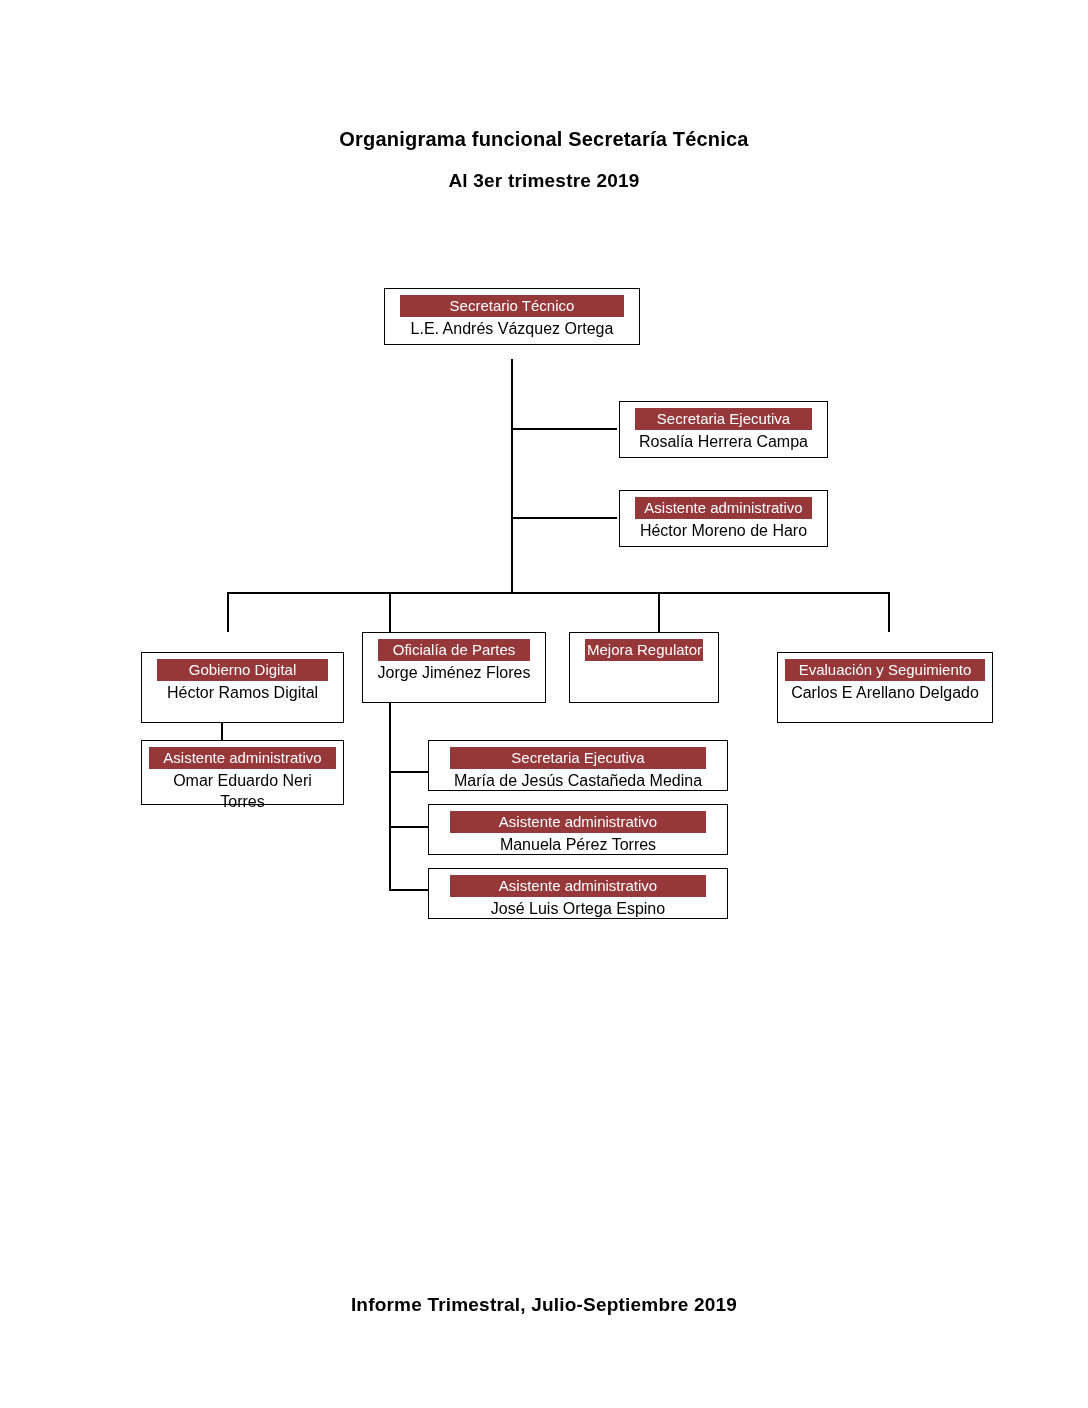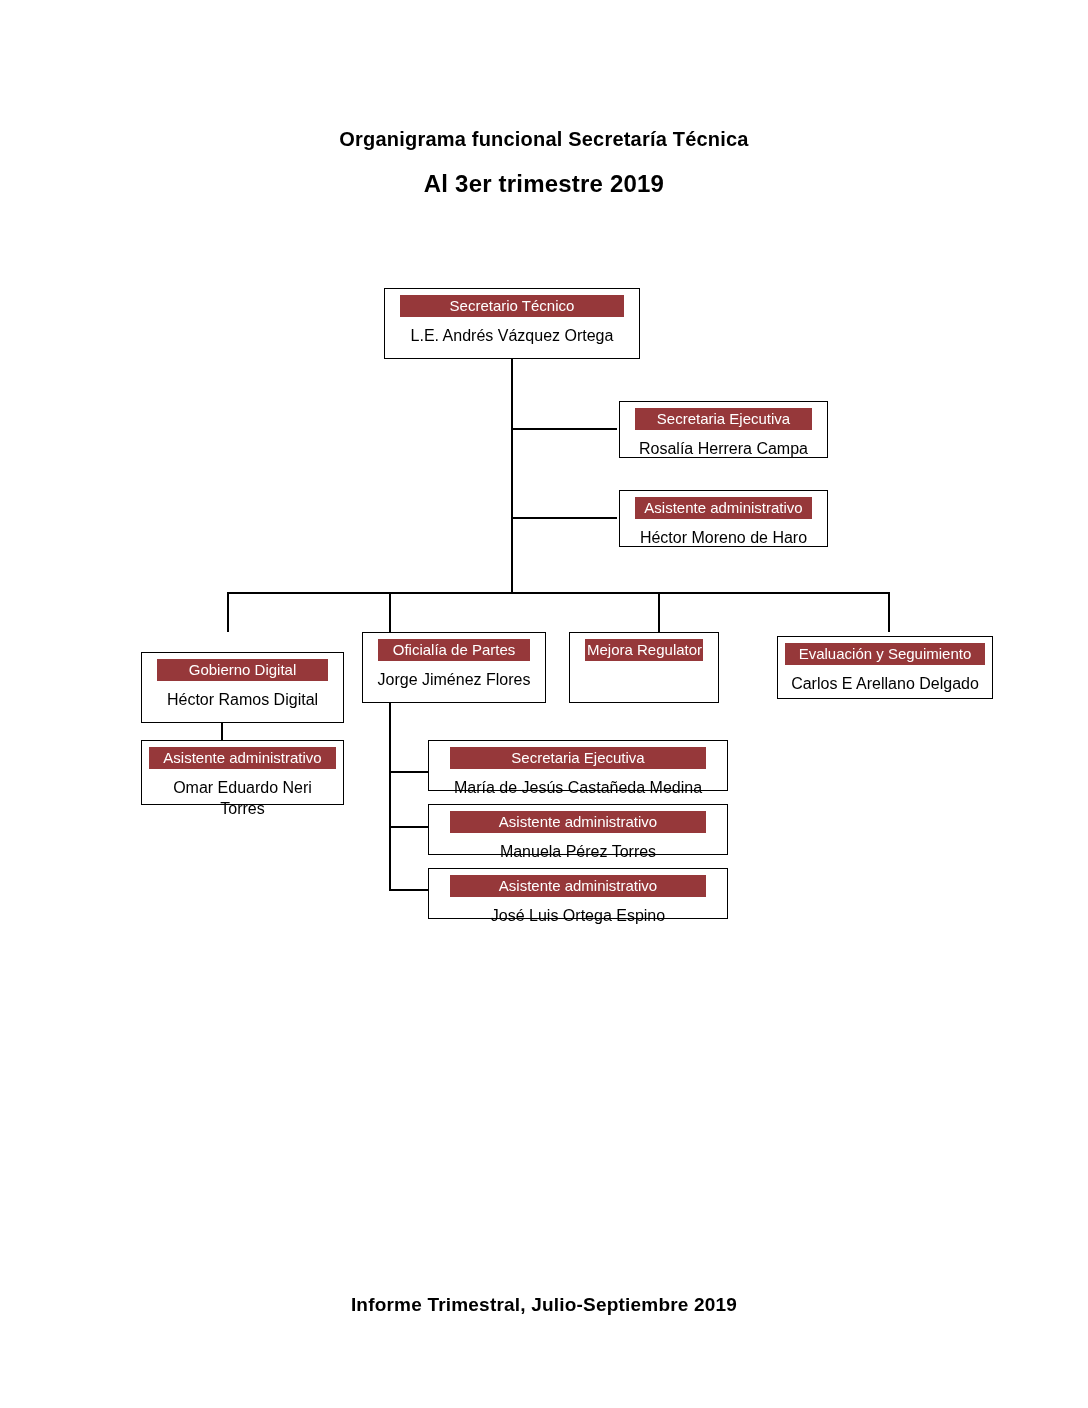--- a/index.html
+++ b/index.html
@@ -20,21 +20,21 @@
   .title-line {
     position: absolute;
     left: 0;
     width: 1088px;
     text-align: center;
     font-weight: bold;
     letter-spacing: 0.2px;
     white-space: nowrap;
   }
   #title-main   { top: 128px; font-size: 20px; }
-  #title-sub    { top: 170px; font-size: 24px; }
+  #title-sub    { top: 170px; font-size: 19px; }
   #report-footer{ top: 1294px; font-size: 19px; font-weight: bold; }
 
   
   .node {
     position: absolute;
     box-sizing: border-box;
     border: 1.6px solid #000000;
     background: #ffffff;
     padding: 6px 7px 6px 7px;
     z-index: 5;
@@ -47,21 +47,21 @@
     text-align: center;
     padding: 1px 2px 2px 2px;
     white-space: nowrap;
     overflow: hidden;
   }
   .node-name {
     color: #000000;
     font-size: 16px;
     line-height: 21px;
     text-align: center;
-    padding-top: 8px;
+    padding-top: 1px;
   }
 
   
   .hdr-inset { margin: 0 8px; }
   .hdr-inset-lg { margin: 0 14px; }
 
   
   .line {
     position: absolute;
     background: #000000;
@@ -90,21 +90,21 @@
 <div class="line vline" style="left:658px; top:592px; height:40px;"></div>
 <div class="line vline" style="left:888px; top:592px; height:40px;"></div>
 
 <div class="line vline" style="left:221px; top:703px; height:37px;"></div>
 
 <div class="line vline" style="left:389px; top:703px; height:188px;"></div>
 <div class="line hline" style="left:389px; top:771px; width:40px;"></div>
 <div class="line hline" style="left:389px; top:826px; width:40px;"></div>
 <div class="line hline" style="left:389px; top:889px; width:40px;"></div>
 
-<div class="node" style="left:384px; top:288px; width:256px; height:71px;">
+<div class="node" style="left:384px; top:288px; width:256px; height:57px;">
   <div class="node-header hdr-inset">Secretario Técnico</div>
   <div class="node-name">L.E. Andrés Vázquez Ortega</div>
 </div>
 
 <div class="node" style="left:619px; top:401px; width:209px; height:57px;">
   <div class="node-header hdr-inset">Secretaria Ejecutiva</div>
   <div class="node-name">Rosalía Herrera Campa</div>
 </div>
 
 <div class="node" style="left:619px; top:490px; width:209px; height:57px;">
@@ -119,21 +119,21 @@
 
 <div class="node" style="left:362px; top:632px; width:184px; height:71px;">
   <div class="node-header hdr-inset">Oficialía de Partes</div>
   <div class="node-name">Jorge Jiménez Flores</div>
 </div>
 
 <div class="node" style="left:569px; top:632px; width:150px; height:71px;">
   <div class="node-header hdr-inset">Mejora Regulatoria</div>
 </div>
 
-<div class="node" style="left:777px; top:636px; width:216px; height:63px;">
+<div class="node" style="left:777px; top:652px; width:216px; height:71px;">
   <div class="node-header">Evaluación y Seguimiento</div>
   <div class="node-name">Carlos E Arellano Delgado</div>
 </div>
 
 <div class="node" style="left:141px; top:740px; width:203px; height:65px;">
   <div class="node-header">Asistente administrativo</div>
   <div class="node-name">Omar Eduardo Neri Torres</div>
 </div>
 
 <div class="node" style="left:428px; top:740px; width:300px; height:51px;">

